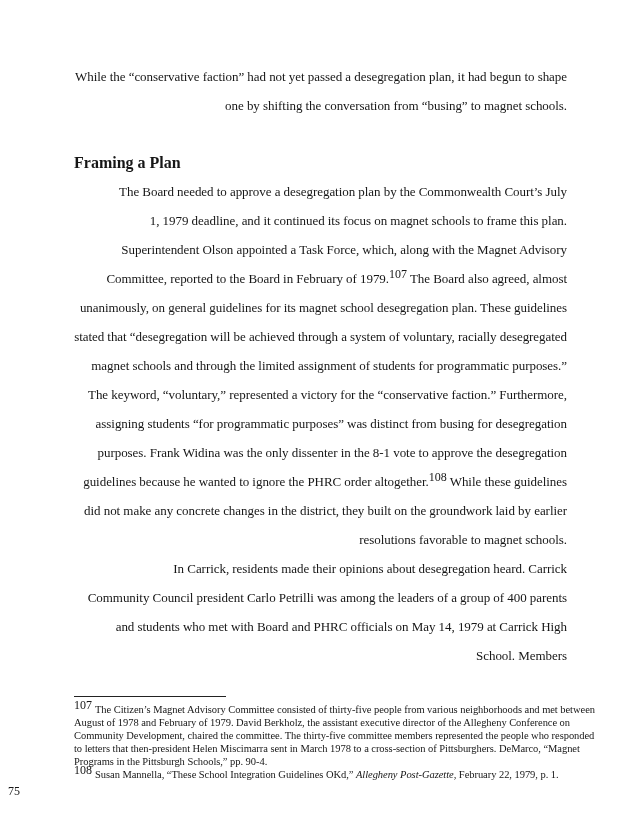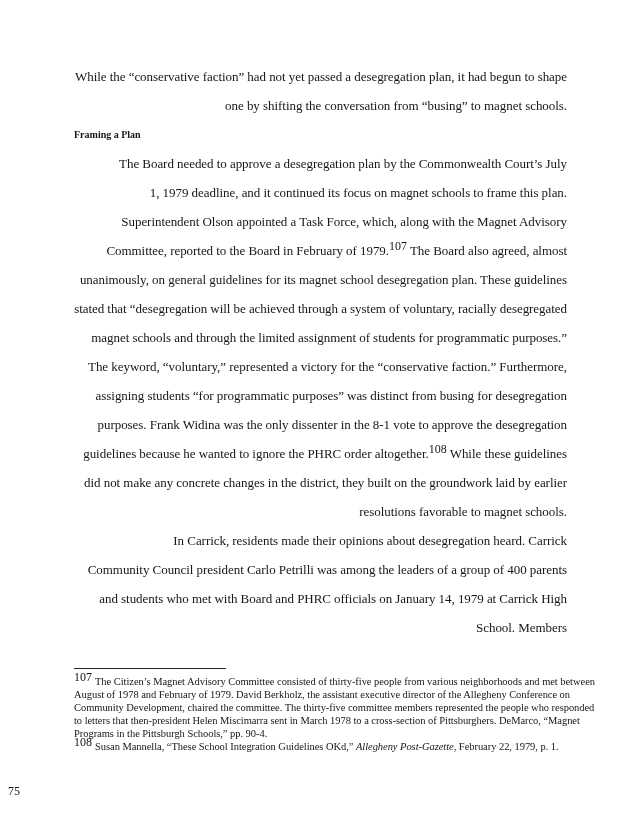--- a/index.html
+++ b/index.html
@@ -17,23 +17,24 @@
     padding: 62px 71px 0 74px;
   }
   .body-text {
     font-size: 13px;
     line-height: 29px;
     letter-spacing: -0.05px;
     text-align: right;
   }
   .indent { text-indent: 36px; }
   .heading {
-    font-size: 10px;
+    font-size: 16px;
     line-height: 29px;
     font-weight: bold;
+    margin-top: 28px;
   }
   sup {
     font-size: 12px;
     line-height: 0;
     vertical-align: super;
     letter-spacing: 0;
   }
   .footnotes {
     margin: 26px 41px 0 74px;
     font-size: 10.5px;
@@ -57,21 +58,21 @@
   i { font-style: italic; }
 </style>
 </head>
 <body>
 
 <div class="page">
   <div class="content">
     <p class="body-text"><span>While the “conservative faction” had not yet passed a desegregation plan, it had begun to shape one by shifting the conversation from “busing” to magnet schools.</span></p>
     <h2 class="heading">Framing a Plan</h2>
     <p class="body-text indent"><span>The Board needed to approve a desegregation plan by the Commonwealth Court’s July 1, 1979 deadline, and it continued its focus on magnet schools to frame this plan.  Superintendent Olson appointed a Task Force, which, along with the Magnet Advisory Committee, reported to the Board in February of 1979.</span><sup>107</sup><span>  The Board also agreed, almost unanimously, on general guidelines for its magnet school desegregation plan.  These guidelines stated that “desegregation will be achieved through a system of voluntary, racially desegregated magnet schools and through the limited assignment of students for programmatic purposes.”  The keyword, “voluntary,” represented a victory for the “conservative faction.”  Furthermore, assigning students “for programmatic purposes” was distinct from busing for desegregation purposes. Frank Widina was the only dissenter in the 8-1 vote to approve the desegregation guidelines because he wanted to ignore the PHRC order altogether.</span><sup>108</sup><span>  While these guidelines did not make any concrete changes in the district, they built on the groundwork laid by earlier resolutions favorable to magnet schools.</span></p>
-    <p class="body-text indent"><span>In Carrick, residents made their opinions about desegregation heard.  Carrick Community Council president Carlo Petrilli was among the leaders of a group of 400 parents and students who met with Board and PHRC officials on January 14, 1979 at Carrick High School.  Members</span></p>
+    <p class="body-text indent"><span>In Carrick, residents made their opinions about desegregation heard.  Carrick Community Council president Carlo Petrilli was among the leaders of a group of 400 parents and students who met with Board and PHRC officials on May 14, 1979 at Carrick High School.  Members</span></p>
   </div>
 
   <div class="footnotes">
     <div class="fn-rule"></div>
     <div class="footnote"><sup>107</sup><span><span>The Citizen’s Magnet Advisory Committee consisted of thirty-five people from various neighborhoods and met between August of 1978 and February of 1979. David Berkholz, the assistant executive director of the Allegheny Conference on Community Development, chaired the committee.  The thirty-five committee members represented the people who responded to letters that then-president Helen Miscimarra sent in March 1978 to a cross-section of Pittsburghers. DeMarco, “Magnet Programs in the Pittsburgh Schools,” pp. 90-4.</span></span></div>
     <div class="footnote"><sup>108</sup><span><span>Susan Mannella, “These School Integration Guidelines OKd,” </span><i>Allegheny Post-Gazette</i><span>, February 22, 1979, p. 1.</span></span></div>
   </div>
 
   <div class="page-number">75</div>
 </div>

